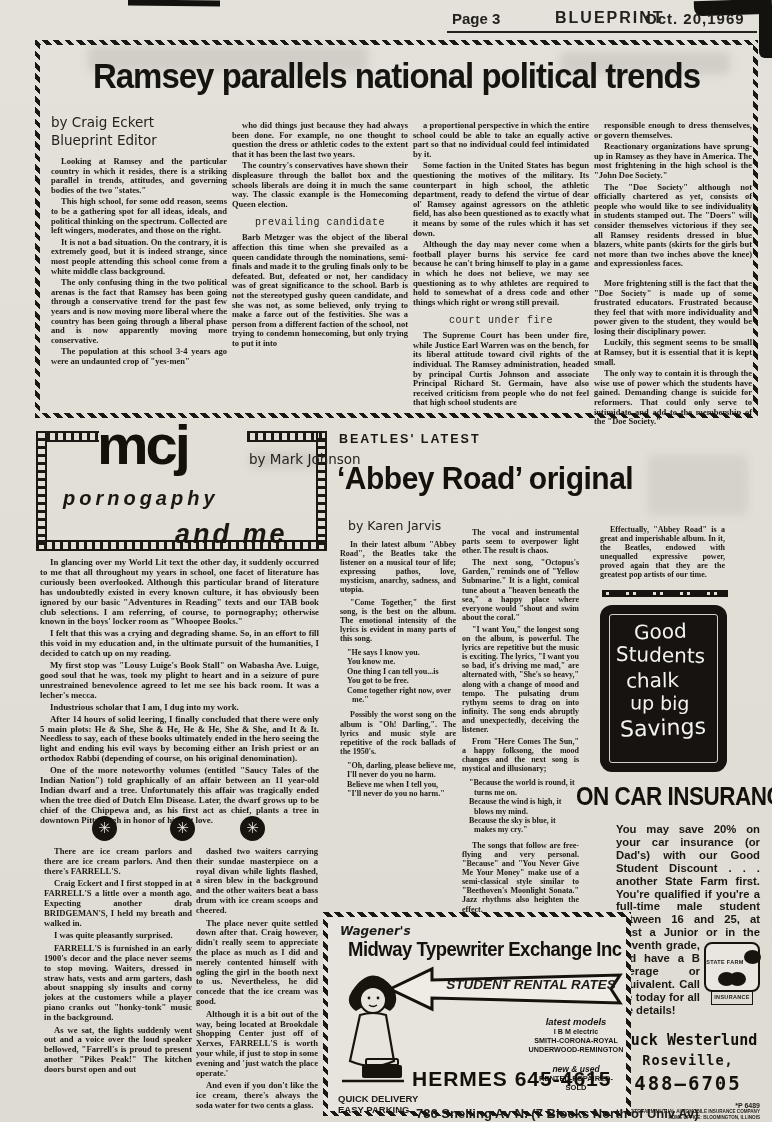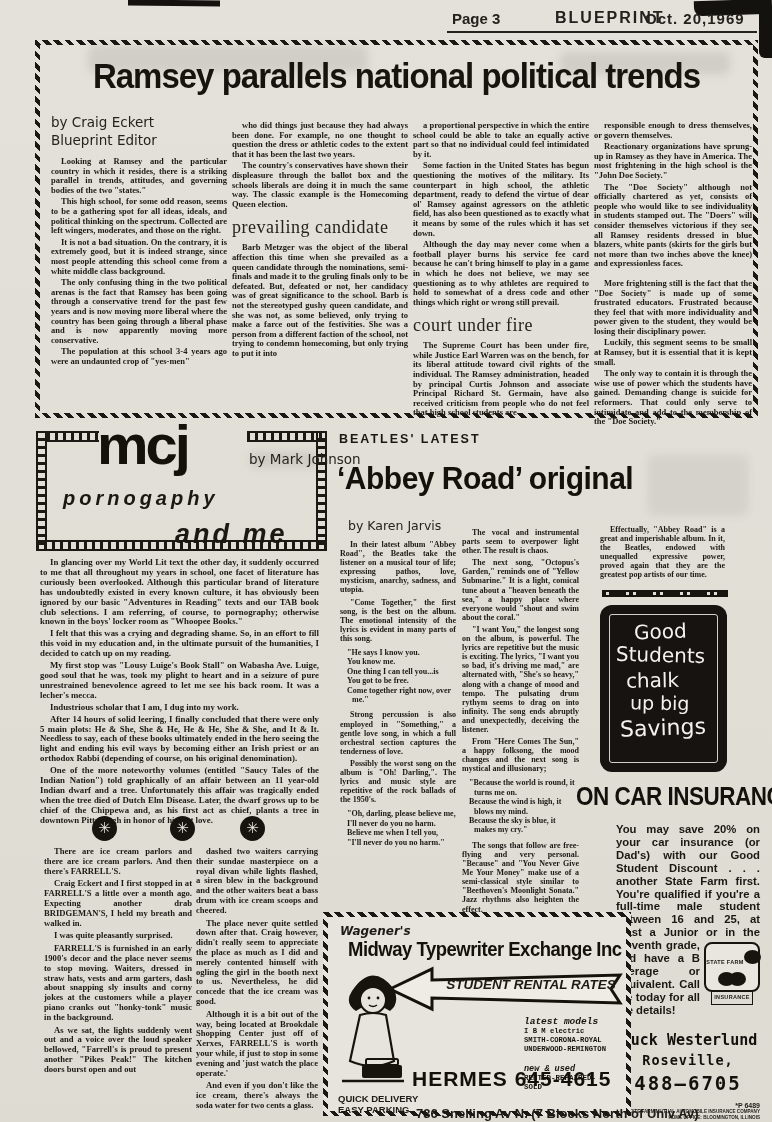--- a/index.html
+++ b/index.html
@@ -46,21 +46,21 @@
   .mcol { position:absolute; top:76px; }
   .mcol.c1 { left:11px; width:176px; top:68px; }
   .mcol.c2 { left:192px; width:176px; }
   .mcol.c3 { left:373px; width:176px; }
   .mcol.c4 { left:554px; width:158px; }
   .p {
     font-family:"Liberation Serif",serif; font-weight:bold;
     font-size:8.5px; line-height:9.6px; text-align:justify; text-indent:10px;
     color:#1d1a15; margin:0 0 2px;
   }
-  .subhead { font-family:Liberation Serif, serif; font-size:18px; letter-spacing:.5px; text-align:left; color:#26231e; margin:8px 0 5px; }
+  .subhead { font-family:Liberation Mono, monospace; font-size:10px; letter-spacing:.5px; text-align:center; color:#26231e; margin:8px 0 5px; }
   .gap-top { margin-top:10px; }
 
   
   .mcj-frame { position:absolute; left:35px; top:425px; width:295px; height:128px; }
   .orn-h { position:absolute; height:11px; border-top:2px solid #1c1914; border-bottom:2px solid #1c1914;
     background:repeating-linear-gradient(90deg,#1c1914 0 3px, rgba(0,0,0,0) 3px 8px); }
   .orn-v { position:absolute; width:11px; border-left:2px solid #1c1914; border-right:2px solid #1c1914;
     background:repeating-linear-gradient(0deg,#1c1914 0 3px, rgba(0,0,0,0) 3px 8px); }
   .orn-top-l { left:12px; top:6px; width:52px; }
   .orn-top-r { left:212px; top:6px; width:80px; }
@@ -138,21 +138,21 @@
 
   
   .midway { position:absolute; left:323px; top:912px; width:308px; height:204px; background:#e7e4dd; }
   .mw-script { position:absolute; left:12px; top:7px; font-family:"DejaVu Sans",sans-serif; font-style:italic; font-weight:bold; font-size:12px; }
   .mw-title { position:absolute; left:20px; right:6px; top:21px; text-align:center; font-family:"Liberation Sans",sans-serif;
     font-weight:900; font-size:18.5px; letter-spacing:-.5px; transform:scaleY(1.1); white-space:nowrap; color:#14110c; }
   .mw-arrow { position:absolute; left:58px; top:48px; width:240px; height:48px; }
   .mw-arrow-label { position:absolute; left:118px; top:60px; width:170px; text-align:center;
     font-family:"Liberation Sans",sans-serif; font-style:italic; font-weight:bold; font-size:13.5px; white-space:nowrap; }
   .mw-woman { position:absolute; left:8px; top:52px; width:72px; height:122px; }
-  .mw-models { position:absolute; left:196px; top:99px; width:104px; text-align:left; font-family:Liberation Mono, monospace; color:#17140f; }
+  .mw-models { position:absolute; left:196px; top:99px; width:104px; text-align:center; font-family:Liberation Sans, sans-serif; color:#17140f; }
   .mw-models .hdr { font-style:italic; font-weight:bold; font-size:9.5px; }
   .mw-models .mi { font-weight:bold; font-size:7.2px; line-height:9px; }
   .mw-models .cond { font-style:italic; font-weight:bold; font-size:8.5px; margin-top:10px; }
   .mw-models .svc { font-weight:bold; font-size:7.5px; line-height:9px; }
   .mw-hermes { position:absolute; left:84px; top:150px; font-family:"Liberation Sans",sans-serif; font-weight:900; font-size:21px;
     letter-spacing:1px; white-space:nowrap; color:#121008; }
   .mw-quick { position:absolute; left:10px; top:176px; font-family:"Liberation Sans",sans-serif; font-weight:bold; font-size:9.5px; line-height:11px; }
   .mw-addr { position:absolute; left:88px; top:189px; font-family:"Liberation Sans",sans-serif; font-weight:bold; font-size:13px; white-space:nowrap; }
 </style>
 </head>
@@ -257,21 +257,20 @@
   <div class="bcol b1">
     <p class="p">In their latest album "Abbey Road", the Beatles take the listener on a musical tour of life; expressing pathos, love, mysticism, anarchy, sadness, and utopia.</p>
     <p class="p">"Come Together," the first song, is the best on the album. The emotional intensity of the lyrics is evident in many parts of this song.</p>
     <div class="lyrics">
       <div class="lyric">"He says I know you.</div>
       <div class="lyric">You know me.</div>
       <div class="lyric">One thing I can tell you...is</div>
       <div class="lyric">You got to be free.</div>
       <div class="lyric">Come together right now, over me."</div>
     </div>
-    <p class="p">Strong percussion is also employed in "Something," a gentle love song, in which a full orchestral section captures the tenderness of love.</p>
     <p class="p">Possibly the worst song on the album is "Oh! Darling,". The lyrics and music style are repetitive of the rock ballads of the 1950's.</p>
     <div class="lyrics">
       <div class="lyric">"Oh, darling, please believe me,</div>
       <div class="lyric">I'll never do you no harm.</div>
       <div class="lyric">Believe me when I tell you,</div>
       <div class="lyric">"I'll never do you no harm."</div>
     </div>
   </div>
 
   <div class="bcol b2">

